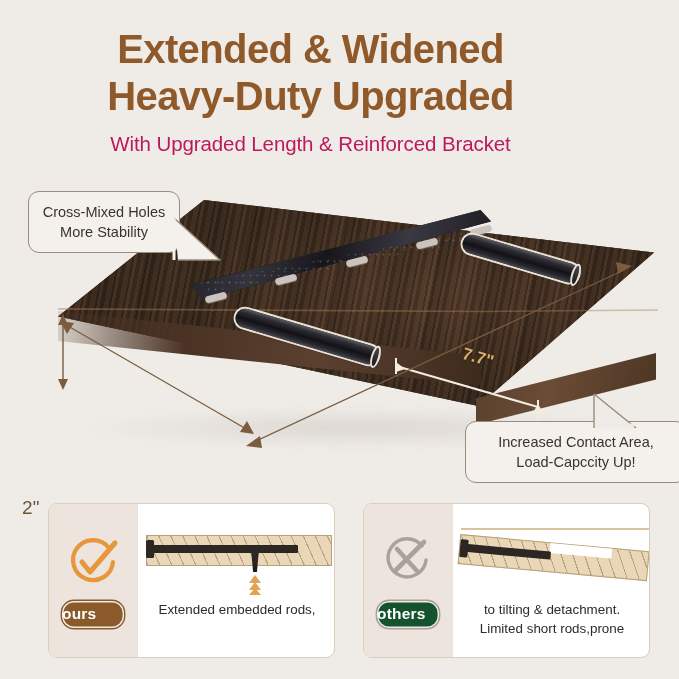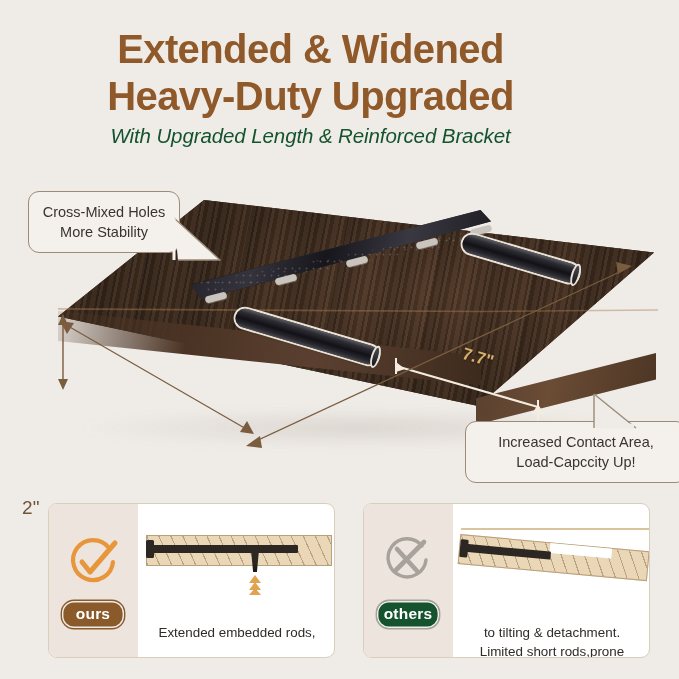--- a/index.html
+++ b/index.html
@@ -26,26 +26,25 @@
   }
   .title-line {
     font-size: 40px;
     font-weight: bold;
     color: #90592a;
     letter-spacing: -0.6px;
     line-height: 1.17;
     white-space: nowrap;
   }
   .subtitle {
-    margin-top: 4px;
+    margin-top: 12px;
     font-size: 20.5px;
-    color: #14532d;
+    color: #be185d;
     letter-spacing: -0.1px;
     white-space: nowrap;
-    font-style: italic;
   }
 
   
   .hero {
     position: absolute;
     left: 0; top: 170px;
     width: 679px;
     height: 320px;
   }
 
@@ -242,39 +241,38 @@
   }
   .panel-icon {
     position: absolute;
     left: 16px; top: 30px;
     width: 56px; height: 56px;
   }
   .badge {
     position: absolute;
     left: 13px; top: 97px;
     width: 62px;
-    text-align: center;
+    text-align: left;
     border-radius: 12px;
     font-size: 15.5px;
     font-weight: bold;
     color: #ffffff;
     padding: 4px 0 5px;
     letter-spacing: .2px;
   }
   .badge-ours   { background: #8a5a2b; box-shadow: inset 0 0 0 1.4px #efece8, 0 0 0 1.4px #8a5a2b; }
   .badge-others { background: #14532d; box-shadow: inset 0 0 0 1.4px #efece8, 0 0 0 1.4px #a8a29c; }
   .panel-caption {
     position: absolute;
     left: 93px; top: 96px;
     width: 190px;
     text-align: center;
     font-size: 13.4px;
     line-height: 1.42;
     color: #2f2b28;
-    margin-top: 23px;
   }
   .panel-art {
     position: absolute;
     left: 89px; top: 0;
     width: 198px; height: 96px;
   }
   
   .plank {
     position: absolute;
     background: #e9d7b8;

